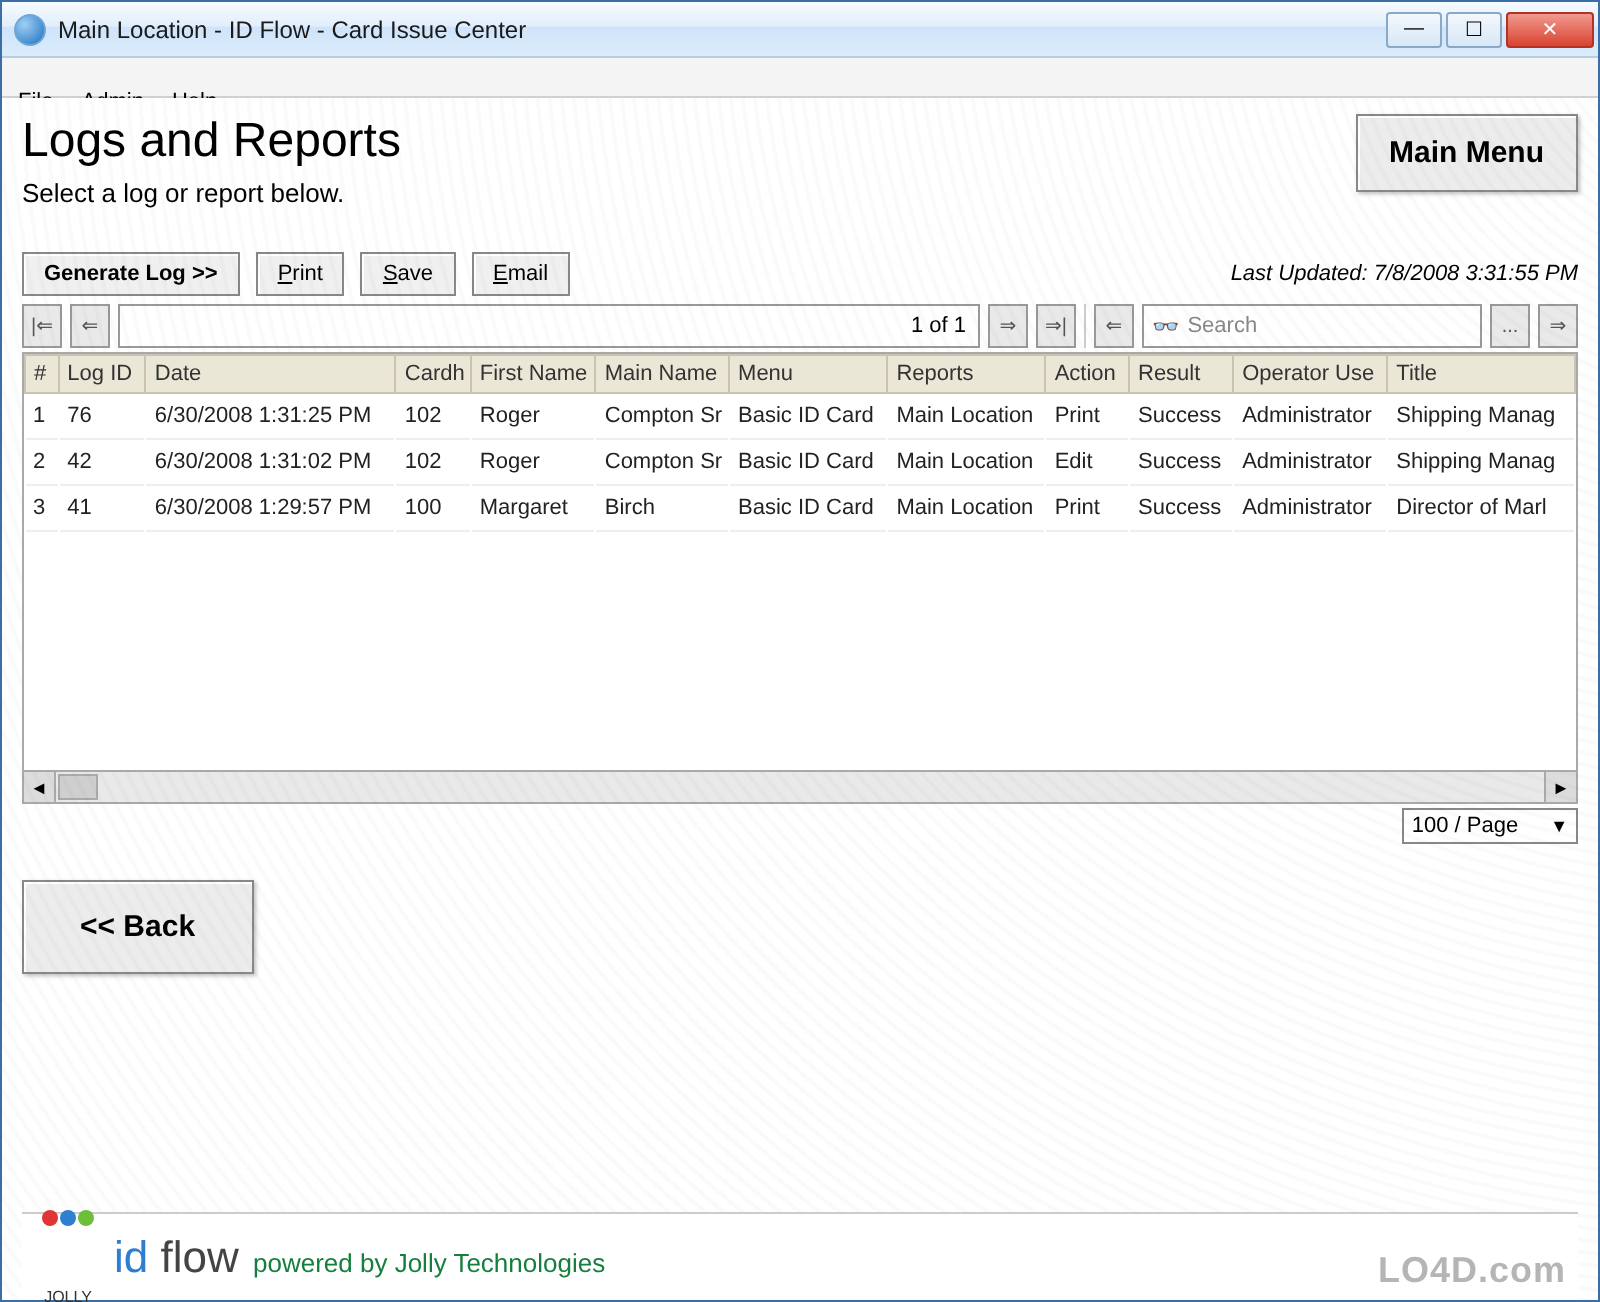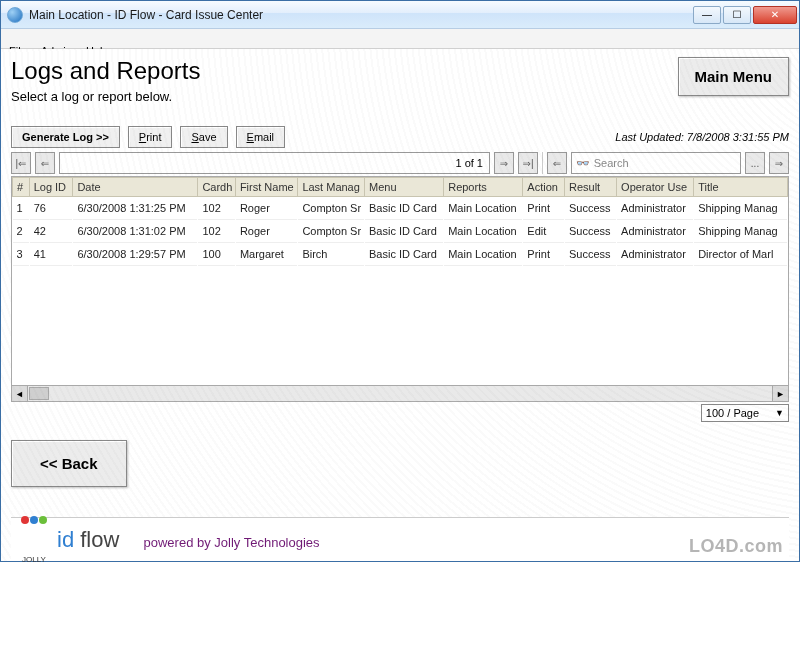--- a/index.html
+++ b/index.html
@@ -8,21 +8,21 @@
   font-size: 11px;
   background: #fff;
   width: 800px;
   height: 651px;
   overflow: hidden;
   position: relative;
 }
 .window {
   border: 1px solid #3a6ea5;
   width: 800px;
-  height: 562px;
+  height: 651px;
   background: #fff;
   display: flex;
   flex-direction: column;
 }
 .titlebar {
   height: 28px;
   background: linear-gradient(to bottom, #f6fbff 0%, #e2eefc 45%, #cfe4fa 46%, #daecfb 100%);
   border-bottom: 1px solid #b7cde4;
   display: flex;
   align-items: center;
@@ -204,21 +204,21 @@
   gap:10px;
   background:#fff;
   position:relative;
 }
 .jolly-logo { display:flex; flex-direction:column; align-items:center; font-size:8px; color:#333;gap:31px;}
 .jolly-dots { display:flex; gap:1px;}
 .jolly-dots span{width:8px;height:8px;border-radius:50%;}
 .d1{background:#e03535;} .d2{background:#2f7fd1;} .d3{background:#6bbf3a;}
 .brand { font-size:22px; color:#444;}
 .brand .id{ color:#2f7fd1; }
-.brand .pow{ font-size:13px; color:#701a75; margin-left:18px;}
+.brand .pow{ font-size:13px; color:#15803d; margin-left:1px;}
 .watermark{
   position:absolute; right:6px; bottom:4px;
   color: rgba(120,120,120,0.55);
   font-size: 18px; font-weight:bold; letter-spacing:0.5px;
 }
 </style>
 </head>
 <body>
 
 <div class="window">
@@ -293,21 +293,21 @@
             <col style="width:74px">
             <col style="width:90px">
         </colgroup>
         <thead>
           <tr>
             <th>#</th>
             <th>Log ID</th>
             <th>Date</th>
             <th>Cardh</th>
             <th>First Name</th>
-            <th>Last Manag</th>
+            <th>Main Name</th>
             <th>Menu</th>
             <th>Reports</th>
             <th>Action</th>
             <th>Result</th>
             <th>Operator Use</th>
             <th>Title</th>
           </tr>
         </thead>
         <tbody id="tbody">
             <tr>

